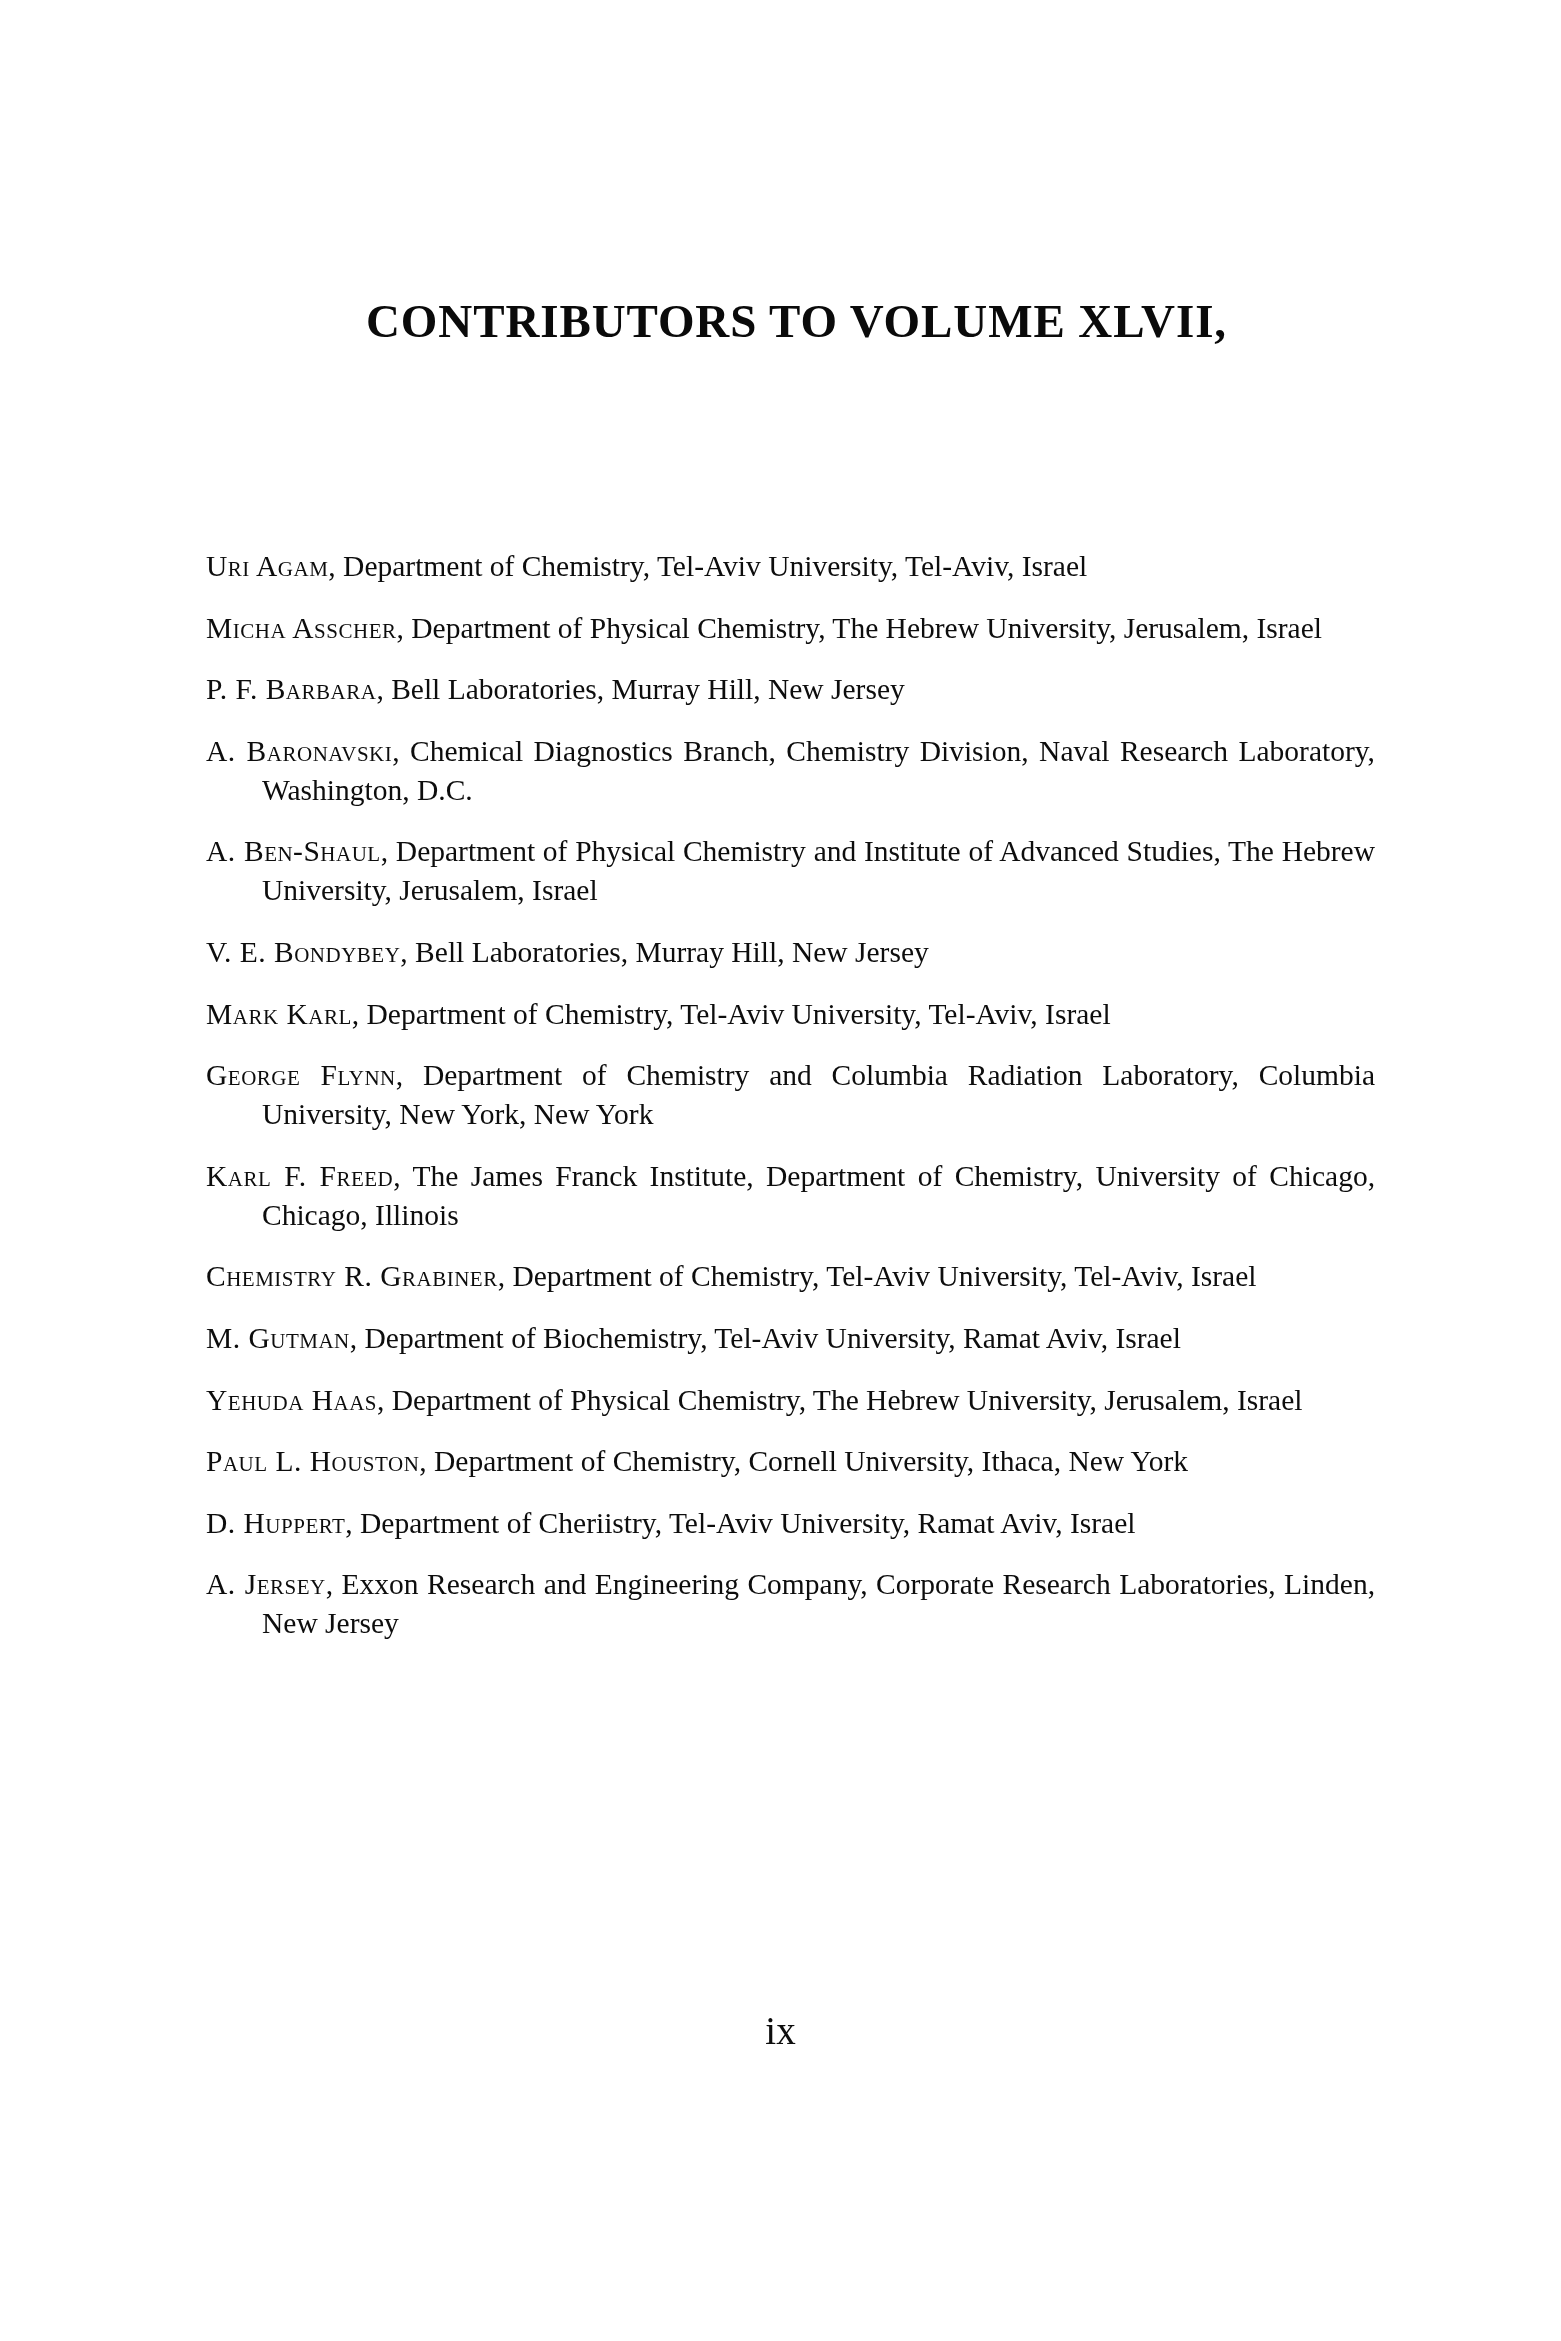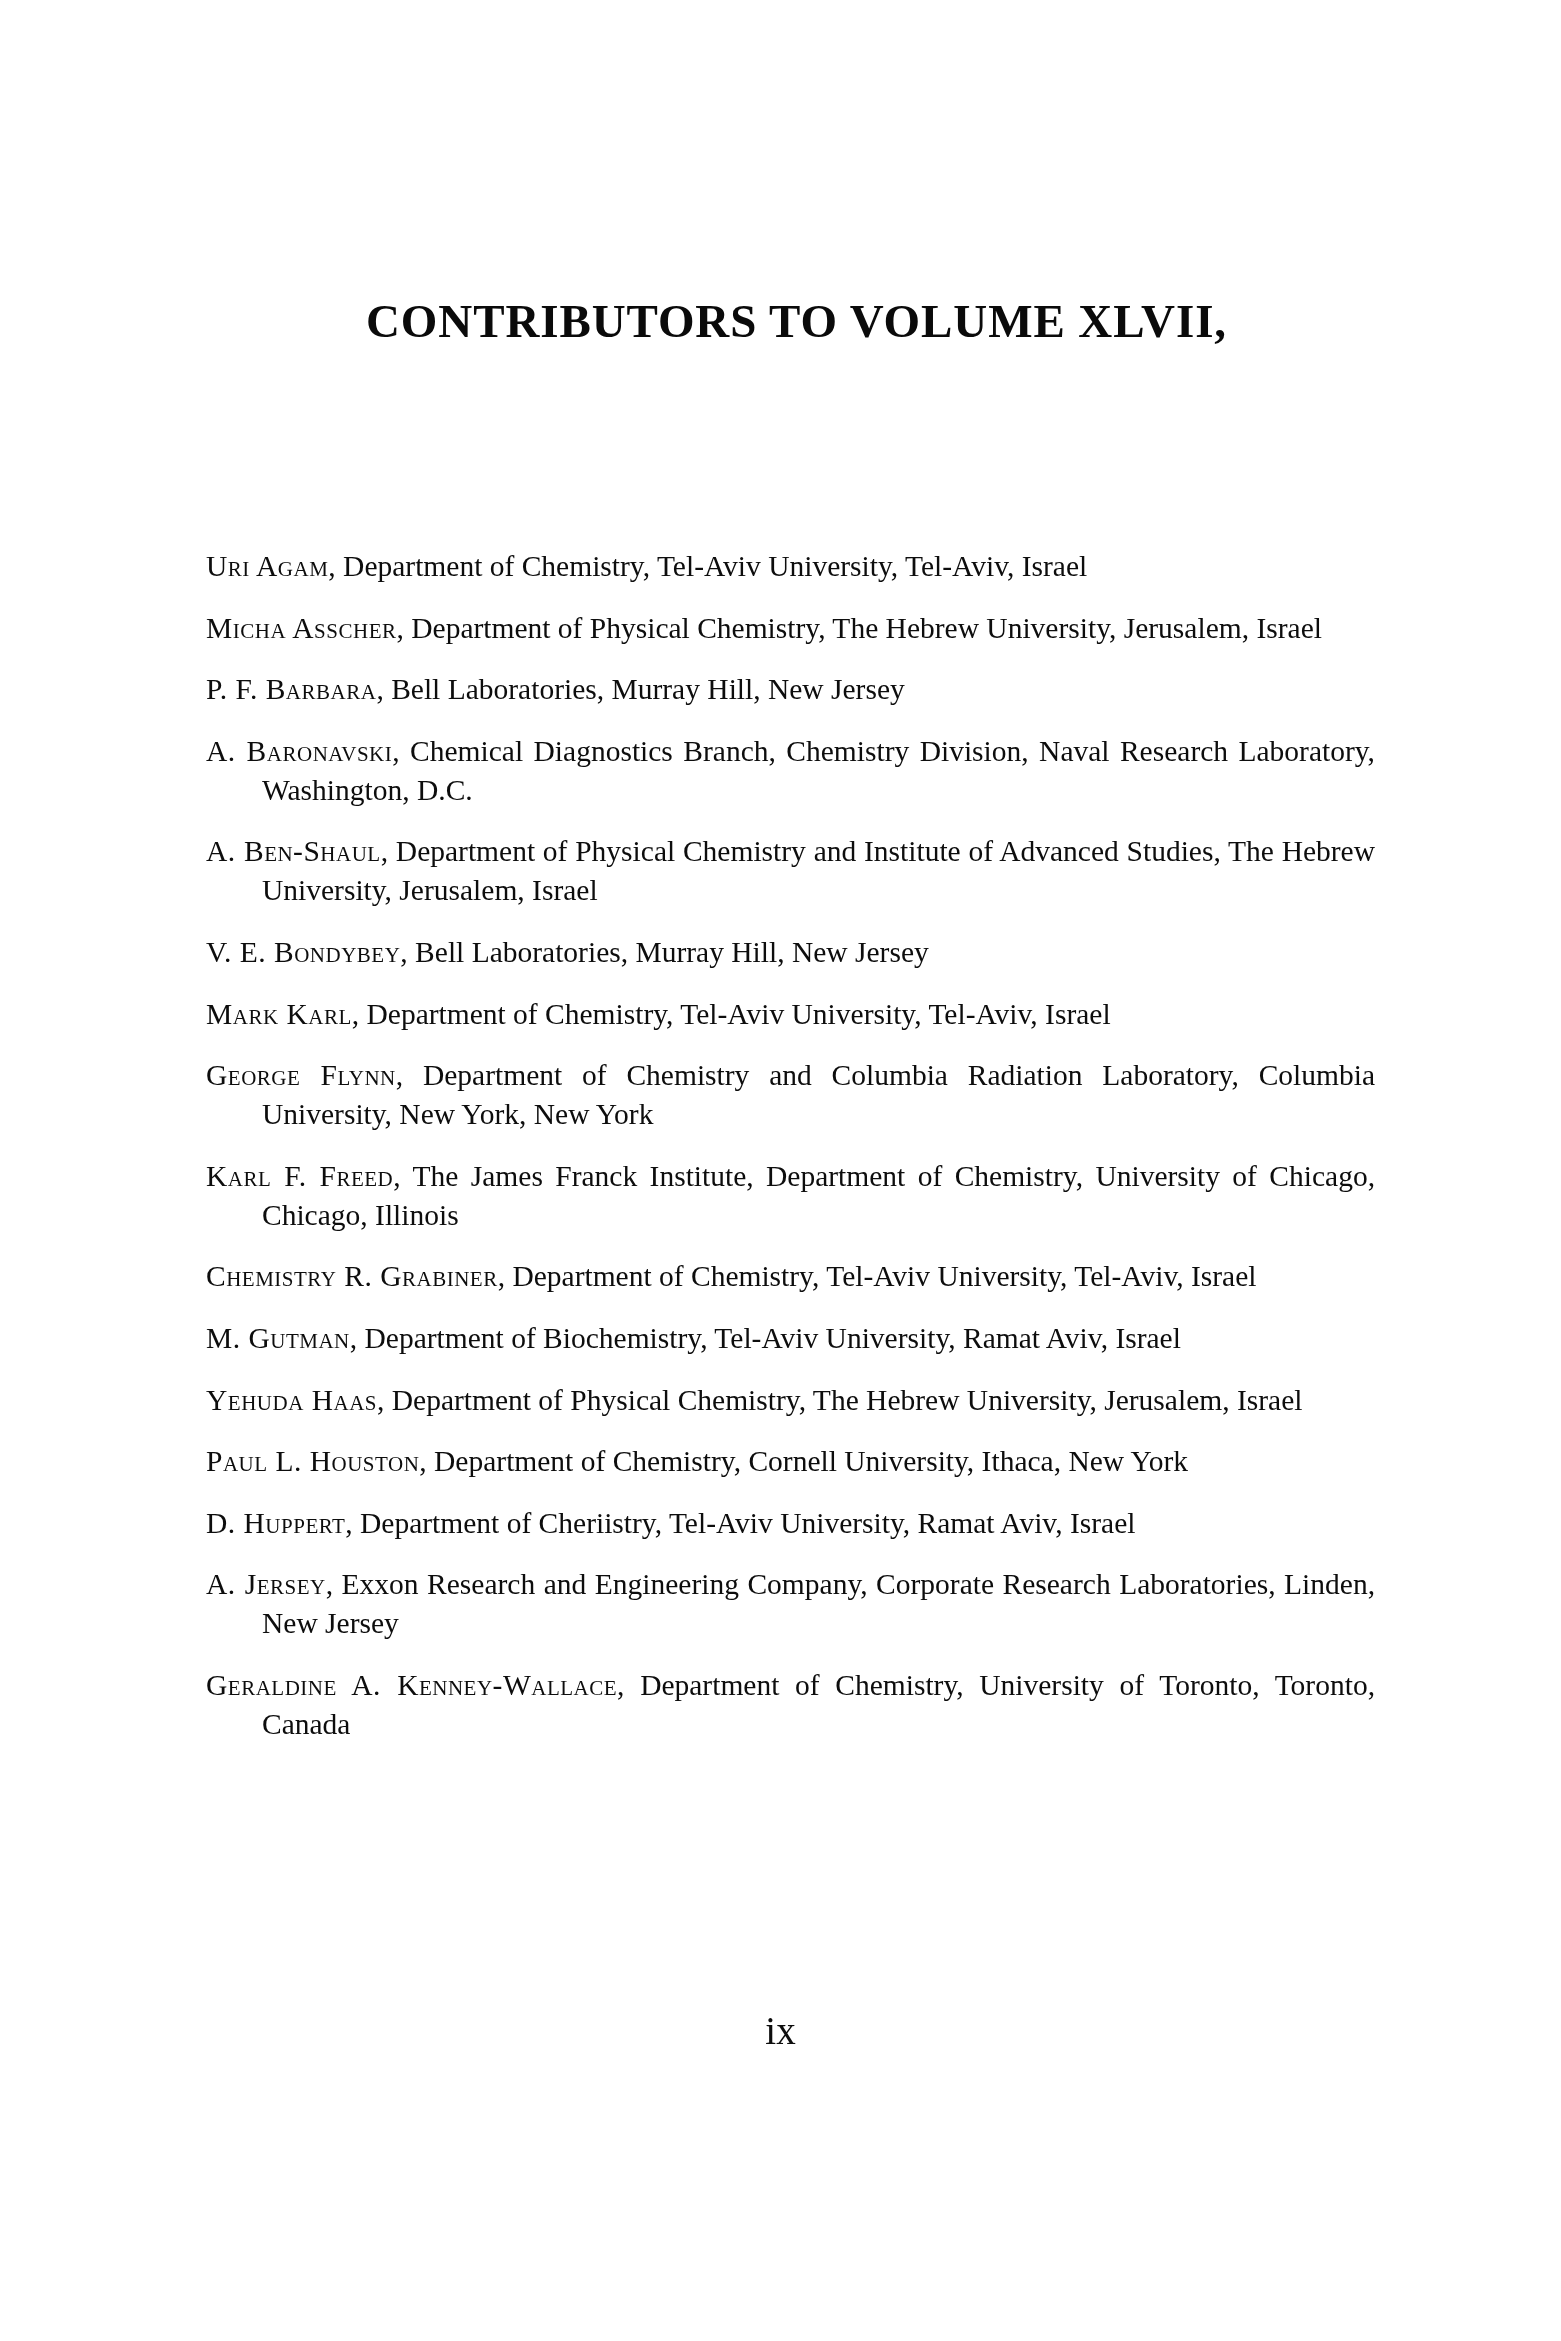--- a/index.html
+++ b/index.html
@@ -87,19 +87,18 @@
     <li class="entry"><span class="name">V. E. Bondybey</span><span>, </span><span>Bell Laboratories, Murray Hill, New Jersey</span></li>
     <li class="entry"><span class="name">Mark Karl</span><span>, </span><span>Department of Chemistry, Tel-Aviv University, Tel-Aviv, Israel</span></li>
     <li class="entry"><span class="name">George Flynn</span><span>, </span><span>Department of Chemistry and Columbia Radiation Laboratory, Columbia University, New York, New York</span></li>
     <li class="entry"><span class="name">Karl F. Freed</span><span>, </span><span>The James Franck Institute, Department of Chemistry, University of Chicago, Chicago, Illinois</span></li>
     <li class="entry"><span class="name">Chemistry R. Grabiner</span><span>, </span><span>Department of Chemistry, Tel-Aviv University, Tel-Aviv, Israel</span></li>
     <li class="entry"><span class="name">M. Gutman</span><span>, </span><span>Department of Biochemistry, Tel-Aviv University, Ramat Aviv, Israel</span></li>
     <li class="entry"><span class="name">Yehuda Haas</span><span>, </span><span>Department of Physical Chemistry, The Hebrew University, Jerusalem, Israel</span></li>
     <li class="entry"><span class="name">Paul L. Houston</span><span>, </span><span>Department of Chemistry, Cornell University, Ithaca, New York</span></li>
     <li class="entry"><span class="name">D. Huppert</span><span>, </span><span>Department of Cheriistry, Tel-Aviv University, Ramat Aviv, Israel</span></li>
     <li class="entry"><span class="name">A. Jersey</span><span>, </span><span>Exxon Research and Engineering Company, Corporate Research Laboratories, Linden, New Jersey</span></li>
-    <li class="entry"><span class="name">Geraldine A. Kenney-Wallace</span><span>, </span><span>Department of Chemistry, University of Toronto, Toronto, Canada</span></li>
   </ul>
 
   <div class="page-number">ix</div>
 
 </div>
 
 
 </body></html>

